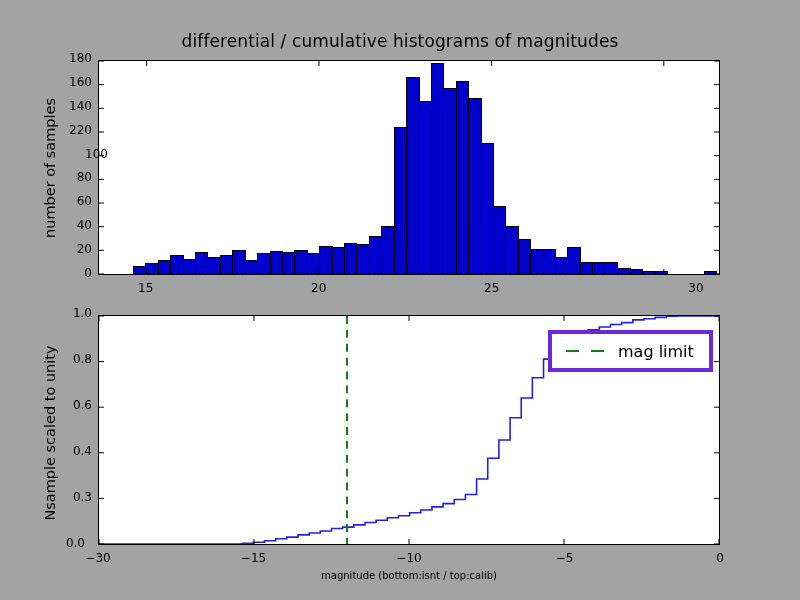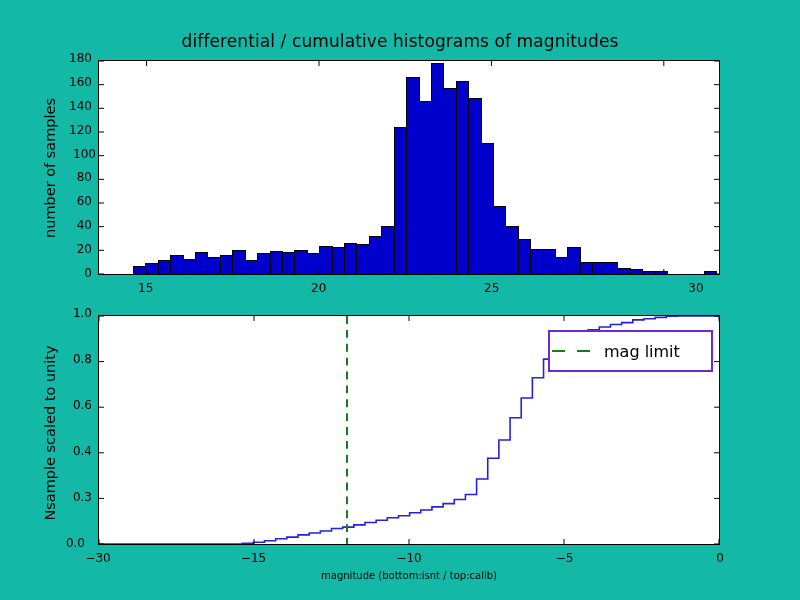--- a/index.html
+++ b/index.html
@@ -1,17 +1,17 @@
 <!DOCTYPE html>
 <html><head>
 <meta charset="utf-8">
 <style>
   html,body{margin:0;padding:0;background:#ffffff;}
   body{width:800px;height:600px;font-family:"DejaVu Sans",sans-serif;overflow:hidden;}
-  #figure{position:relative;width:800px;height:600px;background:#14b8a6;}
+  #figure{position:relative;width:800px;height:600px;background:#a3a3a3;}
 
   .axes{position:absolute;box-sizing:border-box;border:1px solid #000000;background:#ffffff;}
   #top-axes{left:98px;top:60px;width:622px;height:215px;}
   #bottom-axes{left:98px;top:315px;width:622px;height:230px;}
 
   .plot-svg{position:absolute;left:0;top:0;width:100%;height:100%;display:block;}
 
   .title{position:absolute;left:0;top:31px;width:800px;text-align:center;
          font-size:17px;color:#000;letter-spacing:0.1px;}
 
@@ -21,22 +21,22 @@
   #bottom-ylabel{transform:rotate(-90deg);left:-55px;top:425px;width:210px;text-align:center;}
 
   #xlabel{position:absolute;left:98px;top:570px;width:622px;text-align:center;
           font-size:10px;color:#000;}
 
   .tick-label{position:absolute;font-size:12px;color:#000;text-align:center;
               white-space:nowrap;}
   .ytick{text-align:right;}
 
   .legend{position:absolute;left:548px;top:330px;width:165px;height:42px;
-          box-sizing:border-box;border:2px solid #6d28d9;background:#fff;
-          display:flex;align-items:center;padding-left:2px;}
+          box-sizing:border-box;border:4px solid #6d28d9;background:#fff;
+          display:flex;align-items:center;padding-left:14px;}
   .legend-swatch{width:38px;height:2px;margin-right:14px;position:relative;}
   .legend-swatch::before,.legend-swatch::after{
       content:"";position:absolute;top:0;height:0;border-top:2px solid #1a7a1a;}
   .legend-swatch::before{left:0;width:13px;}
   .legend-swatch::after{right:0;width:13px;}
   .legend-text{font-size:16px;color:#000;}
 </style>
 </head>
 <body>
 
@@ -123,22 +123,22 @@
         <line x1="566.6496106785316" y1="215" x2="566.6496106785316" y2="210" stroke="#000" stroke-width="1"></line>
         <line x1="566.6496106785316" y1="0" x2="566.6496106785316" y2="5" stroke="#000" stroke-width="1"></line>
       </svg>
   </div>
   <div id="top-yticks">
       <div class="tick-label ytick" style="left: 40px; top: 266px; width: 52px;">0</div>
       <div class="tick-label ytick" style="left: 40px; top: 242.111px; width: 52px;">20</div>
       <div class="tick-label ytick" style="left: 40px; top: 218.222px; width: 52px; text-align: right;">40</div>
       <div class="tick-label ytick" style="left: 40px; top: 194.333px; width: 52px;">60</div>
       <div class="tick-label ytick" style="left: 40px; top: 170.444px; width: 52px;">80</div>
-      <div class="tick-label ytick" style="left: 44px; top: 146.556px; width: 52px; text-align: right;">100</div>
-      <div class="tick-label ytick" style="left: 40px; top: 122.667px; width: 52px;">120</div>
+      <div class="tick-label ytick" style="left: 56px; top: 146.556px; width: 52px; text-align: right;">100</div>
+      <div class="tick-label ytick" style="left: 40px; top: 122.667px; width: 52px;">220</div>
       <div class="tick-label ytick" style="left: 40px; top: 98.7778px; width: 52px;">140</div>
       <div class="tick-label ytick" style="left: 40px; top: 74.8889px; width: 52px;">160</div>
       <div class="tick-label ytick" style="left: 40px; top: 51px; width: 52px;">180</div>
     </div>
   <div id="top-xticks">
       <div class="tick-label " style="left: 120.74px; top: 281px; width: 50px;">15</div>
       <div class="tick-label " style="left: 293.71px; top: 281px; width: 50px;">20</div>
       <div class="tick-label " style="left: 466.68px; top: 281px; width: 50px;">25</div>
       <div class="tick-label " style="left: 671px; top: 281px; width: 50px;">30</div>
     </div>

